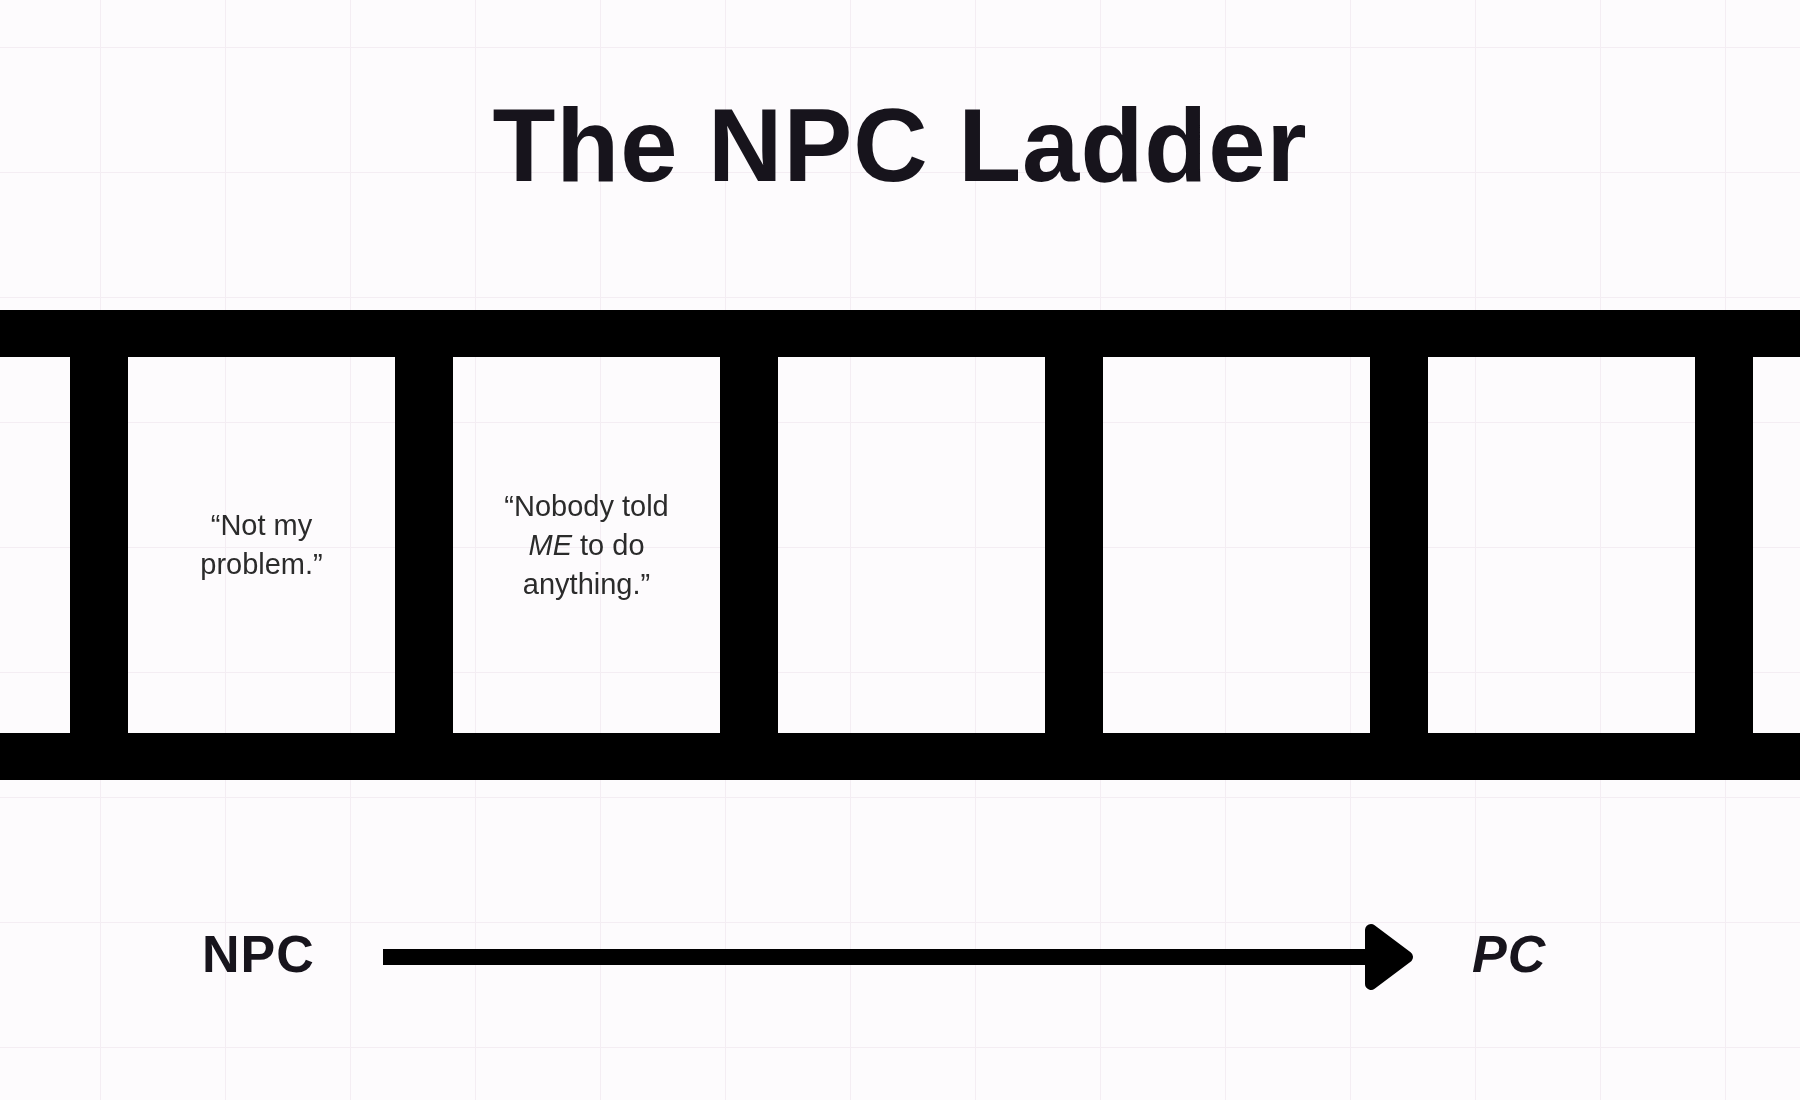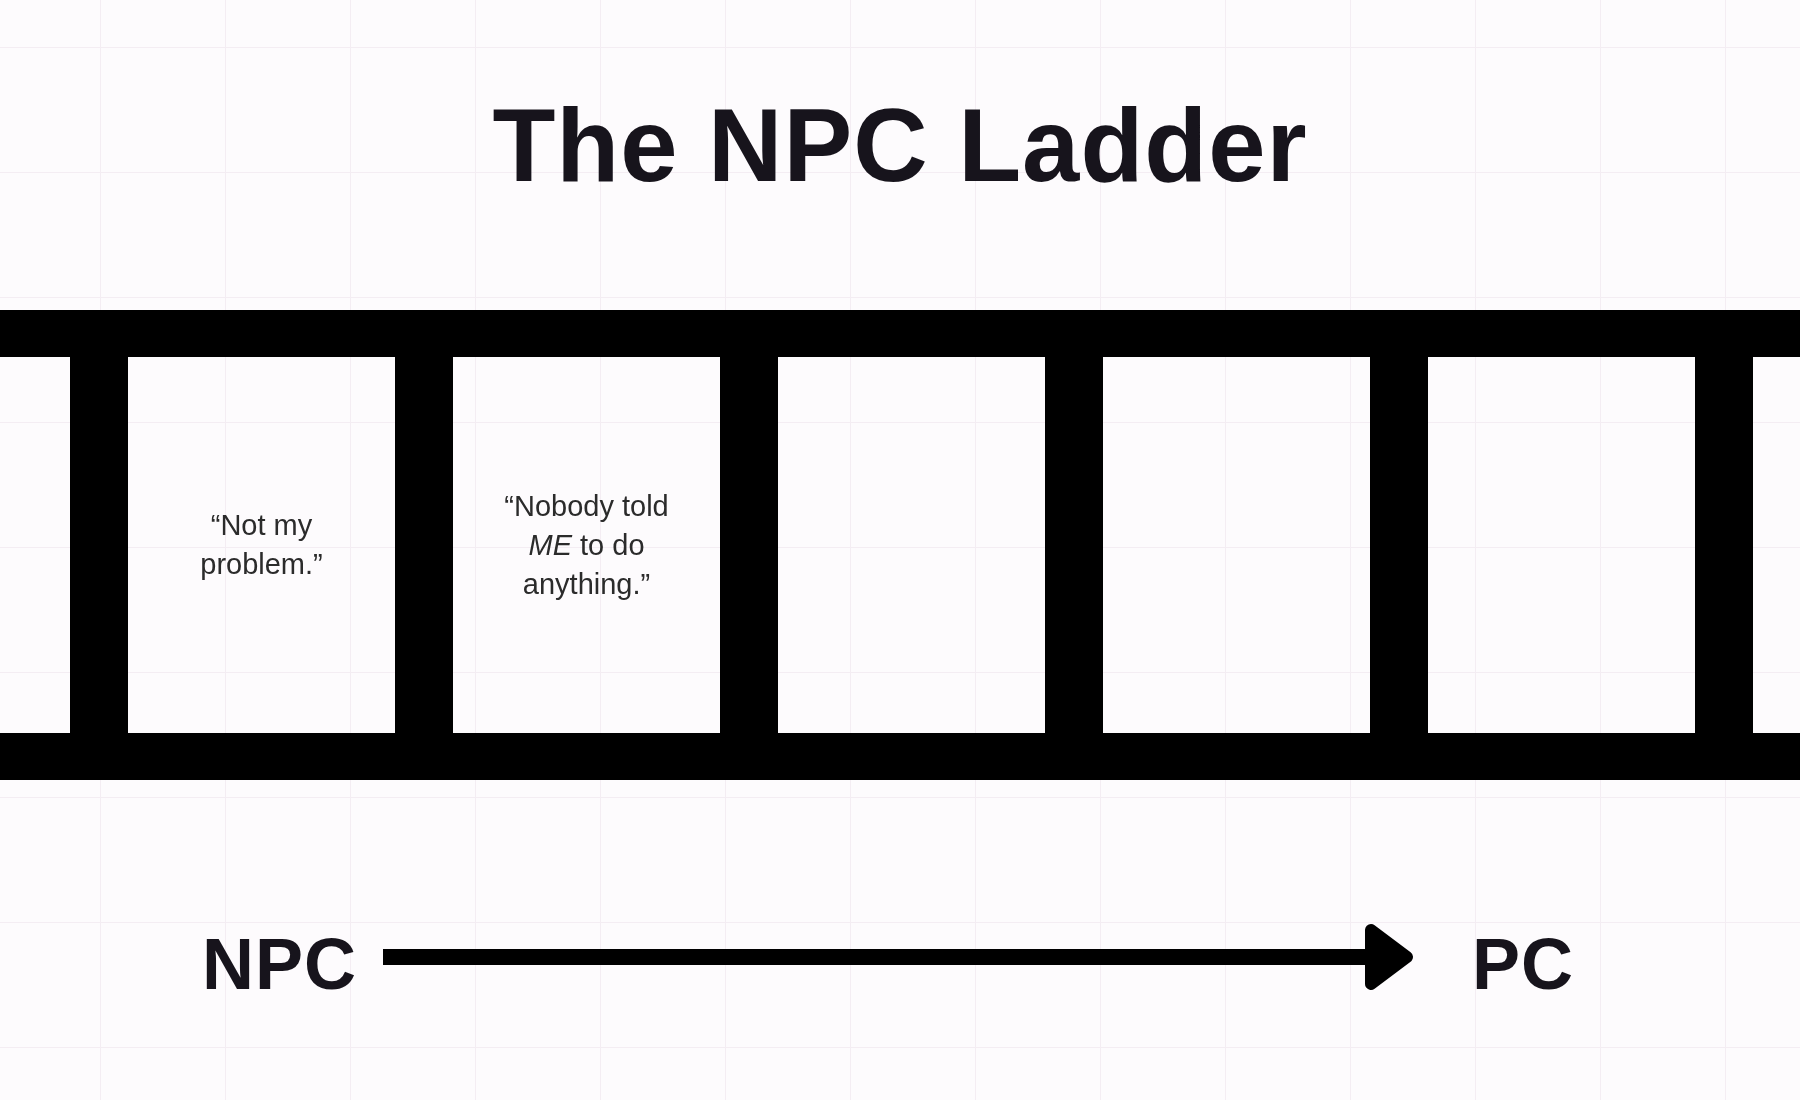--- a/index.html
+++ b/index.html
@@ -61,27 +61,27 @@
   .step.s1{left:463px;}
   .step.s2{left:788px;}
   .step.s3{left:1113px;}
   .step.s4{left:1438px;}
   .step .em{font-style:italic;}
 
   
   .axis-label{
     position:absolute;
     font-weight:700;
-    font-size:72px;
+    font-size:52px;
     letter-spacing:1px;
     color:var(--head);
     line-height:1;
   }
   .axis-label.npc{left:202px;top:928px;}
-  .axis-label.pc{left:1472px;top:928px;}
+  .axis-label.pc{left:1472px;top:928px;font-style:italic;}
   .axis-arrow{position:absolute;left:383px;top:922px;width:1035px;height:70px;}
 </style>
 </head>
 <body>
 
 <h1 class="page-title">The NPC Ladder</h1>
 
 <div class="ladder">
   <div class="rail top"></div>
   <div class="rail bottom"></div>

